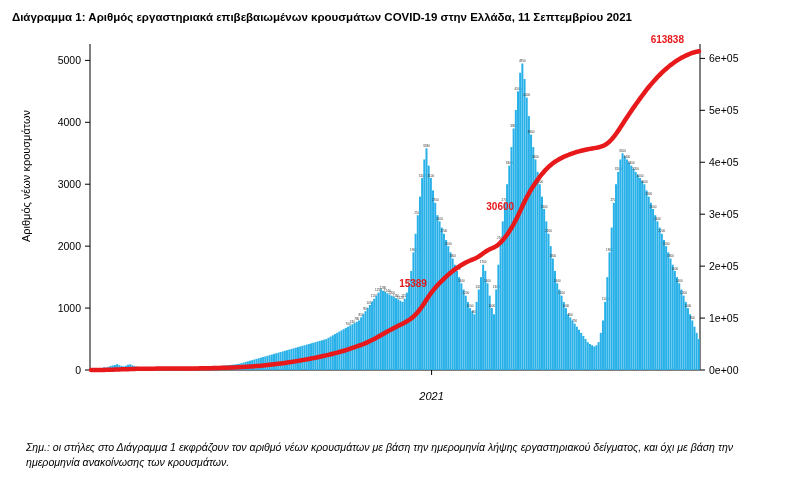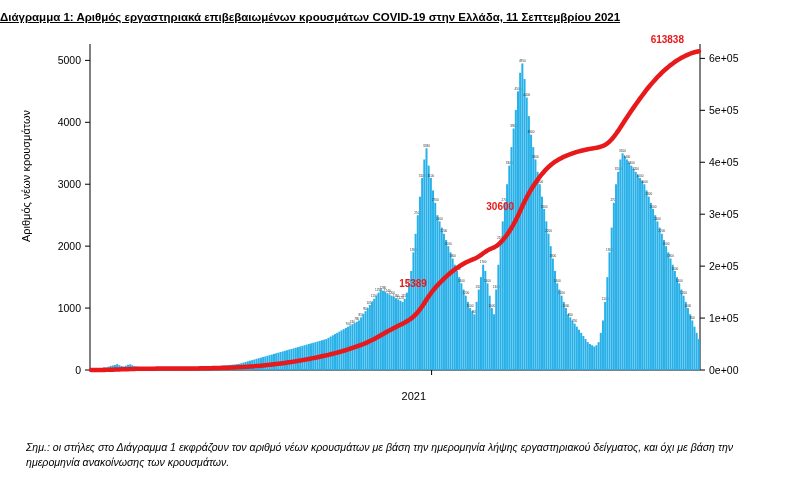--- a/index.html
+++ b/index.html
@@ -18,26 +18,25 @@
   #page {
     position: relative;
     width: 800px;
     height: 487px;
   }
   #chart-title {
     position: absolute;
     left: 0;
     top: 10px;
     width: 632px;
-    text-align: left;
+    text-align: right;
     font-size: 11.5px;
     font-weight: bold;
     color: #000;
     line-height: 14px;
-    text-decoration: underline;
   }
   #plot-wrap {
     position: absolute;
     left: 0;
     top: 30px;
     width: 800px;
     height: 360px;
   }
   #y-left-label {
     position: absolute;
@@ -57,23 +56,24 @@
     top: 412px;
     width: 800px;
     text-align: center;
     font-size: 11px;
     color: #000;
   }
   #x-tick-2021 {
     position: absolute;
     top: 390px;
     width: 60px;
-    text-align: left;
+    text-align: center;
     font-size: 11px;
     color: #000;
+    font-style: italic;
   }
   #note {
     position: absolute;
     left: 26px;
     top: 440px;
     width: 750px;
     font-size: 10.6px;
     font-style: italic;
     line-height: 15px;
     color: #000;

